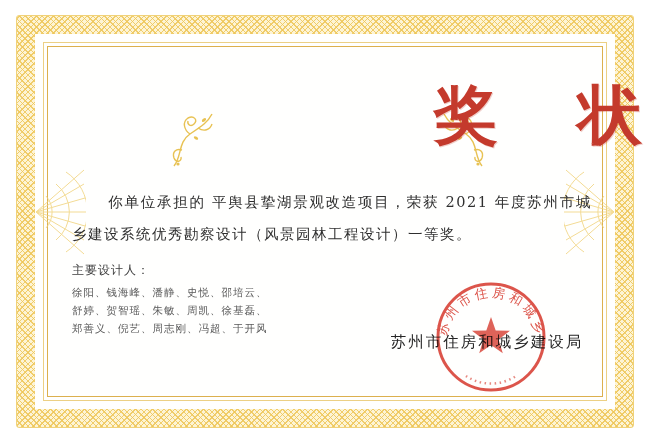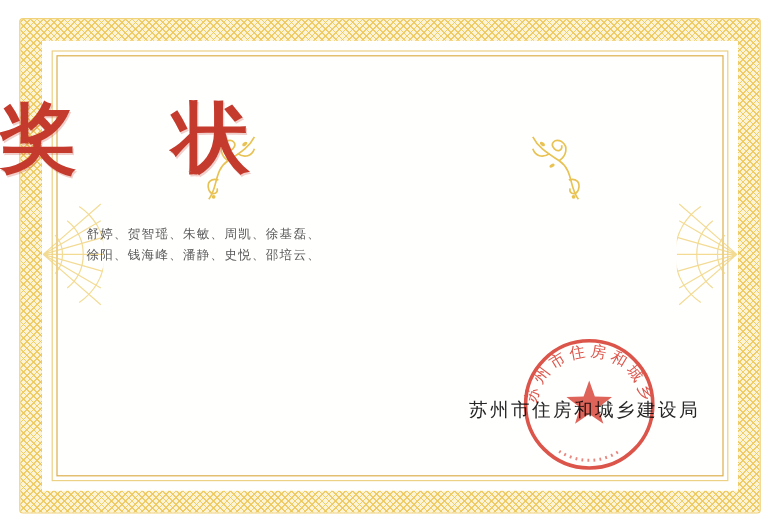--- a/index.html
+++ b/index.html
@@ -28,21 +28,21 @@
   }
   .thin-line-inner{
     position:absolute;left:47px;right:47px;top:46px;bottom:46px;
     border:1px solid #dcb04e;
   }
   
   .deco{position:absolute;pointer-events:none;}
   
   .title{
     position:absolute;left:0;right:0;top:72px;
-    text-align:left;
+    text-align:right;
     font-size:64px;font-weight:bold;
     color:#c43a2c;
     letter-spacing:8px;
     font-family:"DejaVu Serif","Liberation Serif",serif;
     text-shadow:1px 1px 0 rgba(196,58,44,.25);
   }
   
   .content{
     position:absolute;left:72px;right:58px;top:186px;
     color:#2f2f2f;
@@ -126,22 +126,25 @@
   <g fill="#e8c253">
     <ellipse cx="36" cy="8" rx="2.4" ry="1.4" transform="rotate(-35 36 8)"></ellipse>
     <ellipse cx="28" cy="26" rx="2.4" ry="1.4" transform="rotate(30 28 26)"></ellipse>
     <circle cx="10" cy="52" r="1.6"></circle>
   </g>
 </svg>
 
 <div class="title">奖　状</div>
 
 <div class="content">
+  <p class="body-text">你单位承担的 平舆县挚湖景观改造项目，荣获 2021 年度苏州市城乡建设系统优秀勘察设计（风景园林工程设计）一等奖。</p>
+  <div class="designers-label">主要设计人：</div>
+  <div class="designer-line">徐阳、钱海峰、潘静、史悦、邵培云、</div>
   <div class="designer-line">舒婷、贺智瑶、朱敏、周凯、徐基磊、</div>
-  <div class="designer-line">徐阳、钱海峰、潘静、史悦、邵培云、</div>
+  <div class="designer-line">郑善义、倪艺、周志刚、冯超、于开风</div>
 </div>
 
 <div class="issuer-block">
   <div class="issuer">苏州市住房和城乡建设局</div>
 </div>
 
 <svg class="seal" width="122" height="122" viewBox="0 0 122 122">
   <circle cx="61" cy="61" r="53" fill="none" stroke="#d6372b" stroke-width="3"></circle>
   <path id="sealArc" d="M 16,66 A 45,45 0 1 1 106,66" fill="none"></path>
   <text font-size="13" fill="#d6372b" letter-spacing="1" font-family="DejaVu Sans, Liberation Sans, sans-serif">

